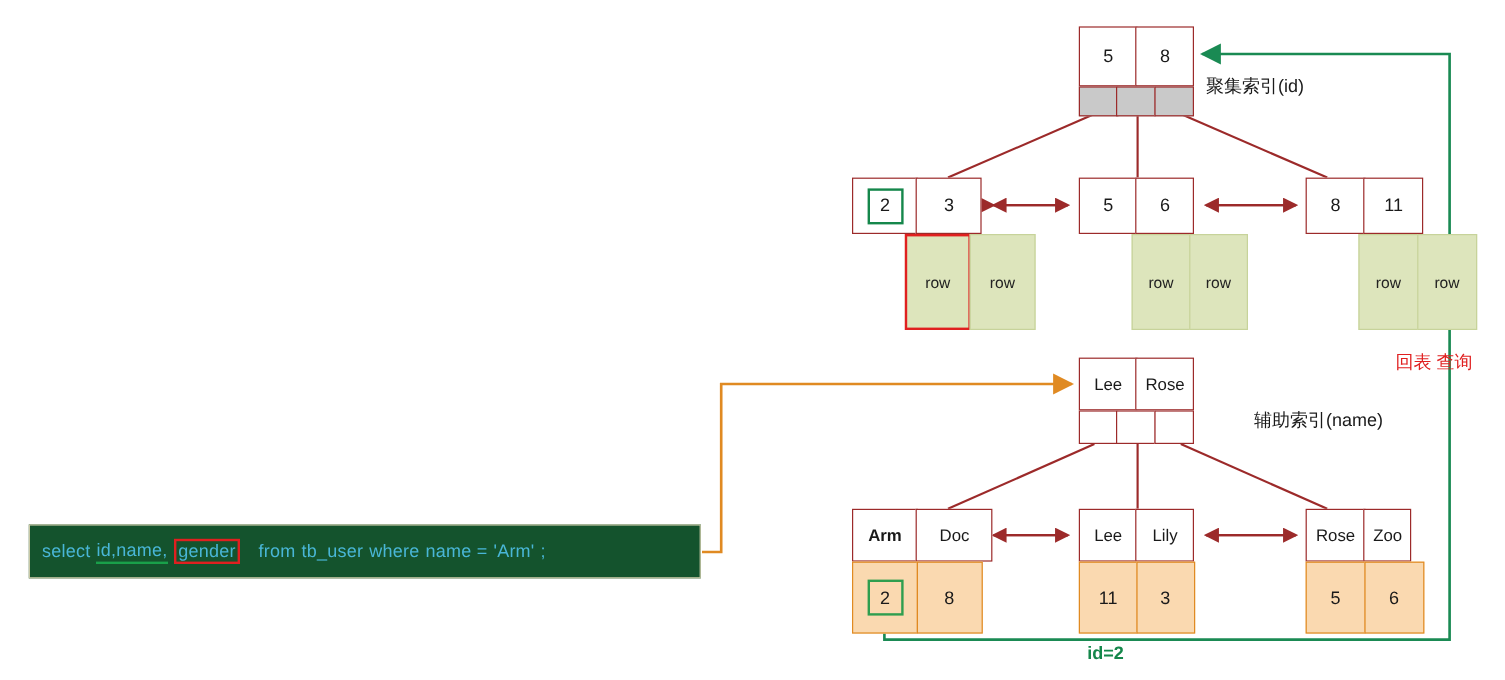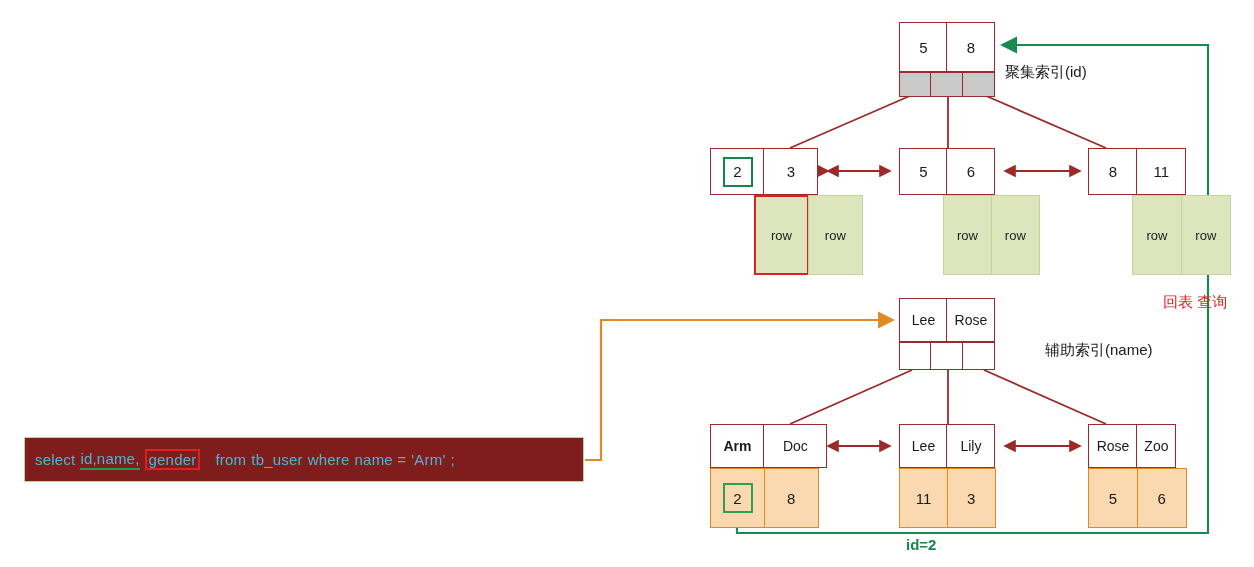--- a/index.html
+++ b/index.html
@@ -66,21 +66,21 @@
     background:#fad9b0;
   }
 
   .lbl{position:absolute;font-size:15px;color:#1a1a1a;white-space:nowrap;}
   .lbl.red{color:#e02020;font-size:15px;}
   .lbl.green{color:#15874b;font-weight:bold;font-size:15px;}
 
   
   .sqlbox{
     position:absolute;left:24px;top:437px;width:560px;height:45px;
-    box-sizing:border-box;background:#7f1d1d;border:1px solid #c9c9a6;
+    box-sizing:border-box;background:#14532d;border:1px solid #c9c9a6;
     display:flex;align-items:center;
     font-size:15px;color:#49b6d6;white-space:nowrap;
     padding-left:10px;letter-spacing:.2px;
   }
   .sqlbox .tok{margin-right:5px;}
   .sqlbox .uline{
     border-bottom:2.5px solid #19a04a;padding-bottom:1px;
   }
   .sqlbox .redbox{
     border:2.5px solid #e02020;padding:0 2px;

